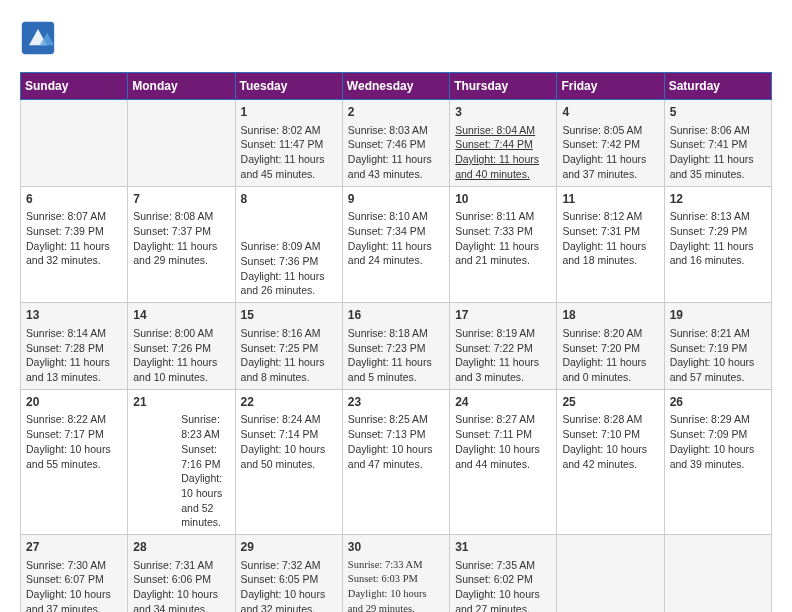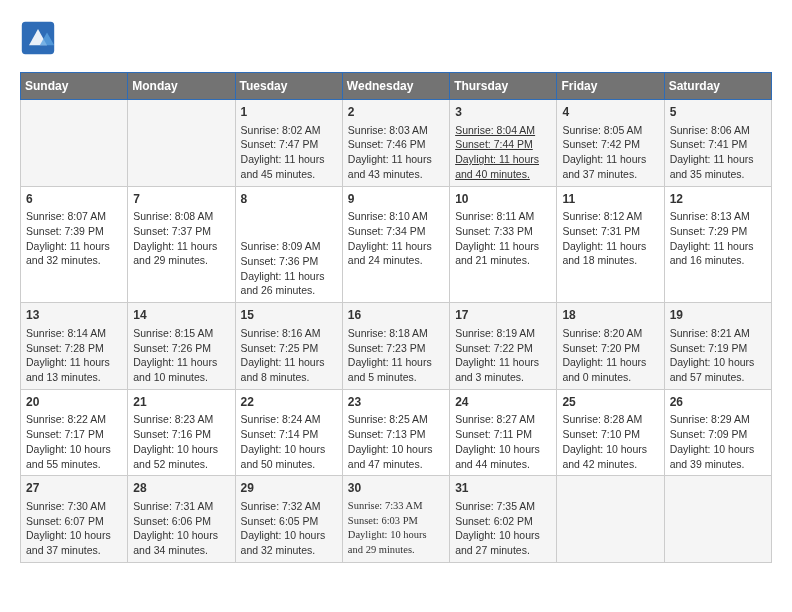--- a/index.html
+++ b/index.html
@@ -45,21 +45,21 @@
     .location {
       font-size: 16px;
       color: #555;
     }
     table {
       width: 100%;
       border-collapse: collapse;
       font-size: 11px;
     }
     thead tr th {
-      background-color: #737373;
+      background-color: #701a75;
       color: #fff;
       font-size: 12px;
       font-weight: bold;
       padding: 6px 4px;
       text-align: left;
       border: 1px solid #2e6cb7;
     }
     tbody tr td {
       border: 1px solid #ccc;
       vertical-align: top;
@@ -124,21 +124,21 @@
         <th>Saturday</th>
       </tr>
   </thead>
   <tbody>
   <tr>
         <td class="empty"></td>
         <td class="empty"></td>
         <td>
           <div class="day-num">1</div>
           <div class="day-info" style="white-space: pre-line;">Sunrise: 8:02 AM
-Sunset: 7:47 PM
+Sunset: 11:47 PM
 Daylight: 11 hours and 45 minutes.</div>
         </td>
         <td>
           <div class="day-num">2</div>
           <div class="day-info" style="white-space: pre-line;">Sunrise: 8:03 AM
 Sunset: 7:46 PM
 Daylight: 11 hours and 43 minutes.</div>
         </td>
         <td>
           <div class="day-num">3</div>
@@ -205,21 +205,21 @@
       </tr>
       <tr>
         <td>
           <div class="day-num">13</div>
           <div class="day-info" style="white-space: pre-line;">Sunrise: 8:14 AM
 Sunset: 7:28 PM
 Daylight: 11 hours and 13 minutes.</div>
         </td>
         <td>
           <div class="day-num">14</div>
-          <div class="day-info" style="white-space: pre-line;">Sunrise: 8:15 AM
+          <div class="day-info" style="white-space: pre-line;">Sunrise: 8:00 AM
 Sunset: 7:26 PM
 Daylight: 11 hours and 10 minutes.</div>
         </td>
         <td>
           <div class="day-num">15</div>
           <div class="day-info" style="white-space: pre-line;">Sunrise: 8:16 AM
 Sunset: 7:25 PM
 Daylight: 11 hours and 8 minutes.</div>
         </td>
         <td>
@@ -249,21 +249,21 @@
       </tr>
       <tr>
         <td>
           <div class="day-num">20</div>
           <div class="day-info" style="white-space: pre-line;">Sunrise: 8:22 AM
 Sunset: 7:17 PM
 Daylight: 10 hours and 55 minutes.</div>
         </td>
         <td>
           <div class="day-num">21</div>
-          <div class="day-info" style="white-space: pre-line;">Sunrise: 8:23 AM
+          <div class="day-info" style="white-space: pre-line; margin-left: 48px;">Sunrise: 8:23 AM
 Sunset: 7:16 PM
 Daylight: 10 hours and 52 minutes.</div>
         </td>
         <td>
           <div class="day-num">22</div>
           <div class="day-info" style="white-space: pre-line;">Sunrise: 8:24 AM
 Sunset: 7:14 PM
 Daylight: 10 hours and 50 minutes.</div>
         </td>
         <td>

